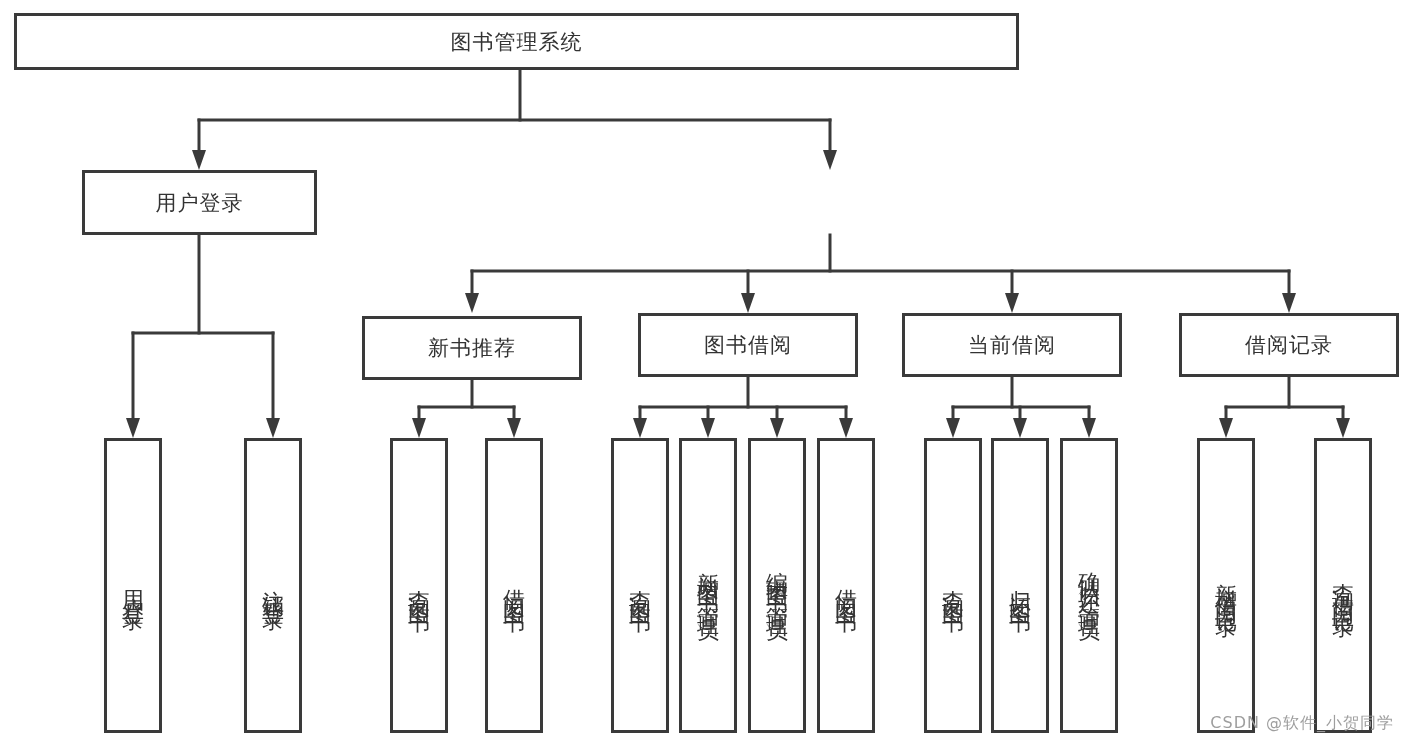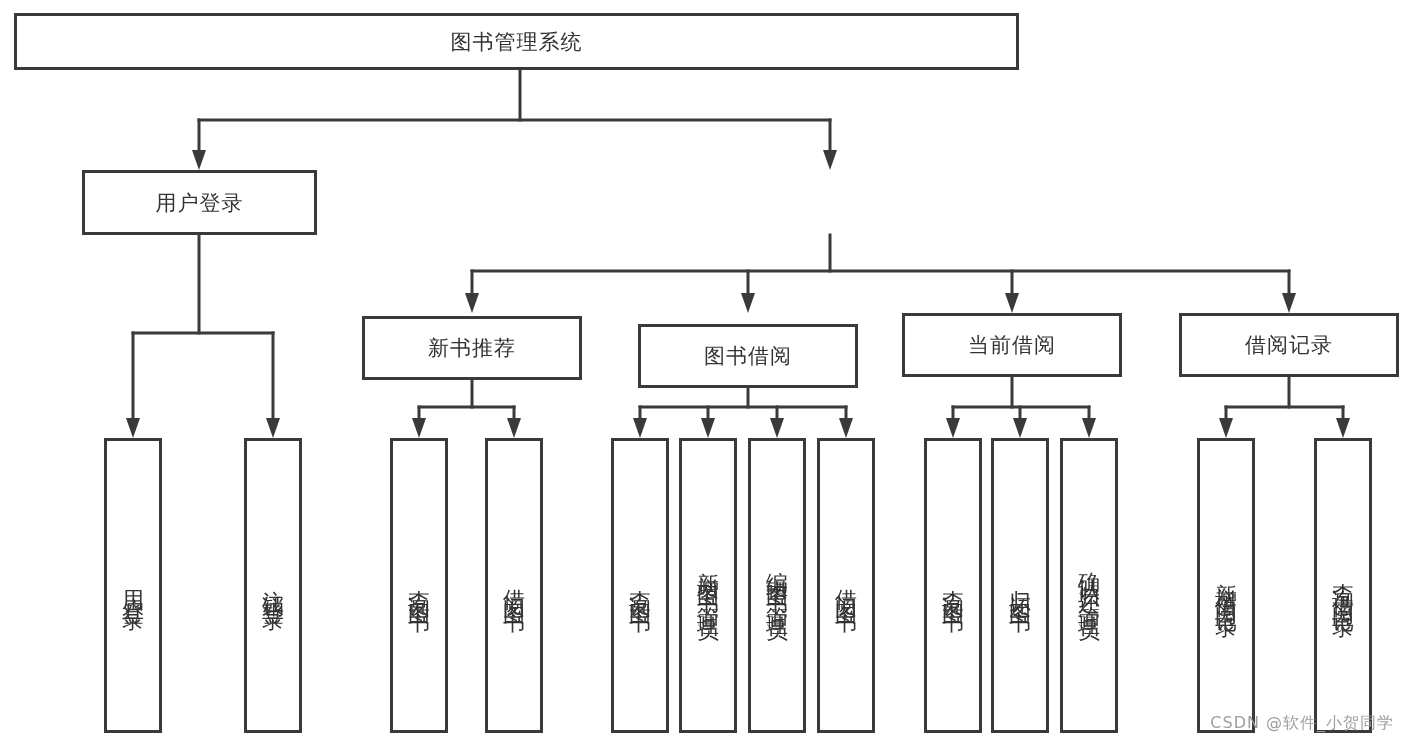--- a/index.html
+++ b/index.html
@@ -143,21 +143,21 @@
     <span>图书管理系统</span>
   </div>
 
   <div class="box" style="left:82px;top:170px;width:235px;height:65px;">
     <span>用户登录</span>
   </div>
 
   <div class="box" style="left:362px;top:316px;width:220px;height:64px;">
     <span>新书推荐</span>
   </div>
-  <div class="box" style="left:638px;top:324px;width:220px;height:64px;">
+  <div class="box" style="left:638px;top:313px;width:220px;height:64px;">
     <span>图书借阅</span>
   </div>
   <div class="box" style="left:1179px;top:313px;width:220px;height:64px;">
     <span>借阅记录</span>
   </div>
   <div class="box" style="left:902px;top:313px;width:220px;height:64px;">
     <span>当前借阅</span>
   </div>
 
   <div class="box vbox" style="left:104px;top:438px;width:58px;height:295px;">

